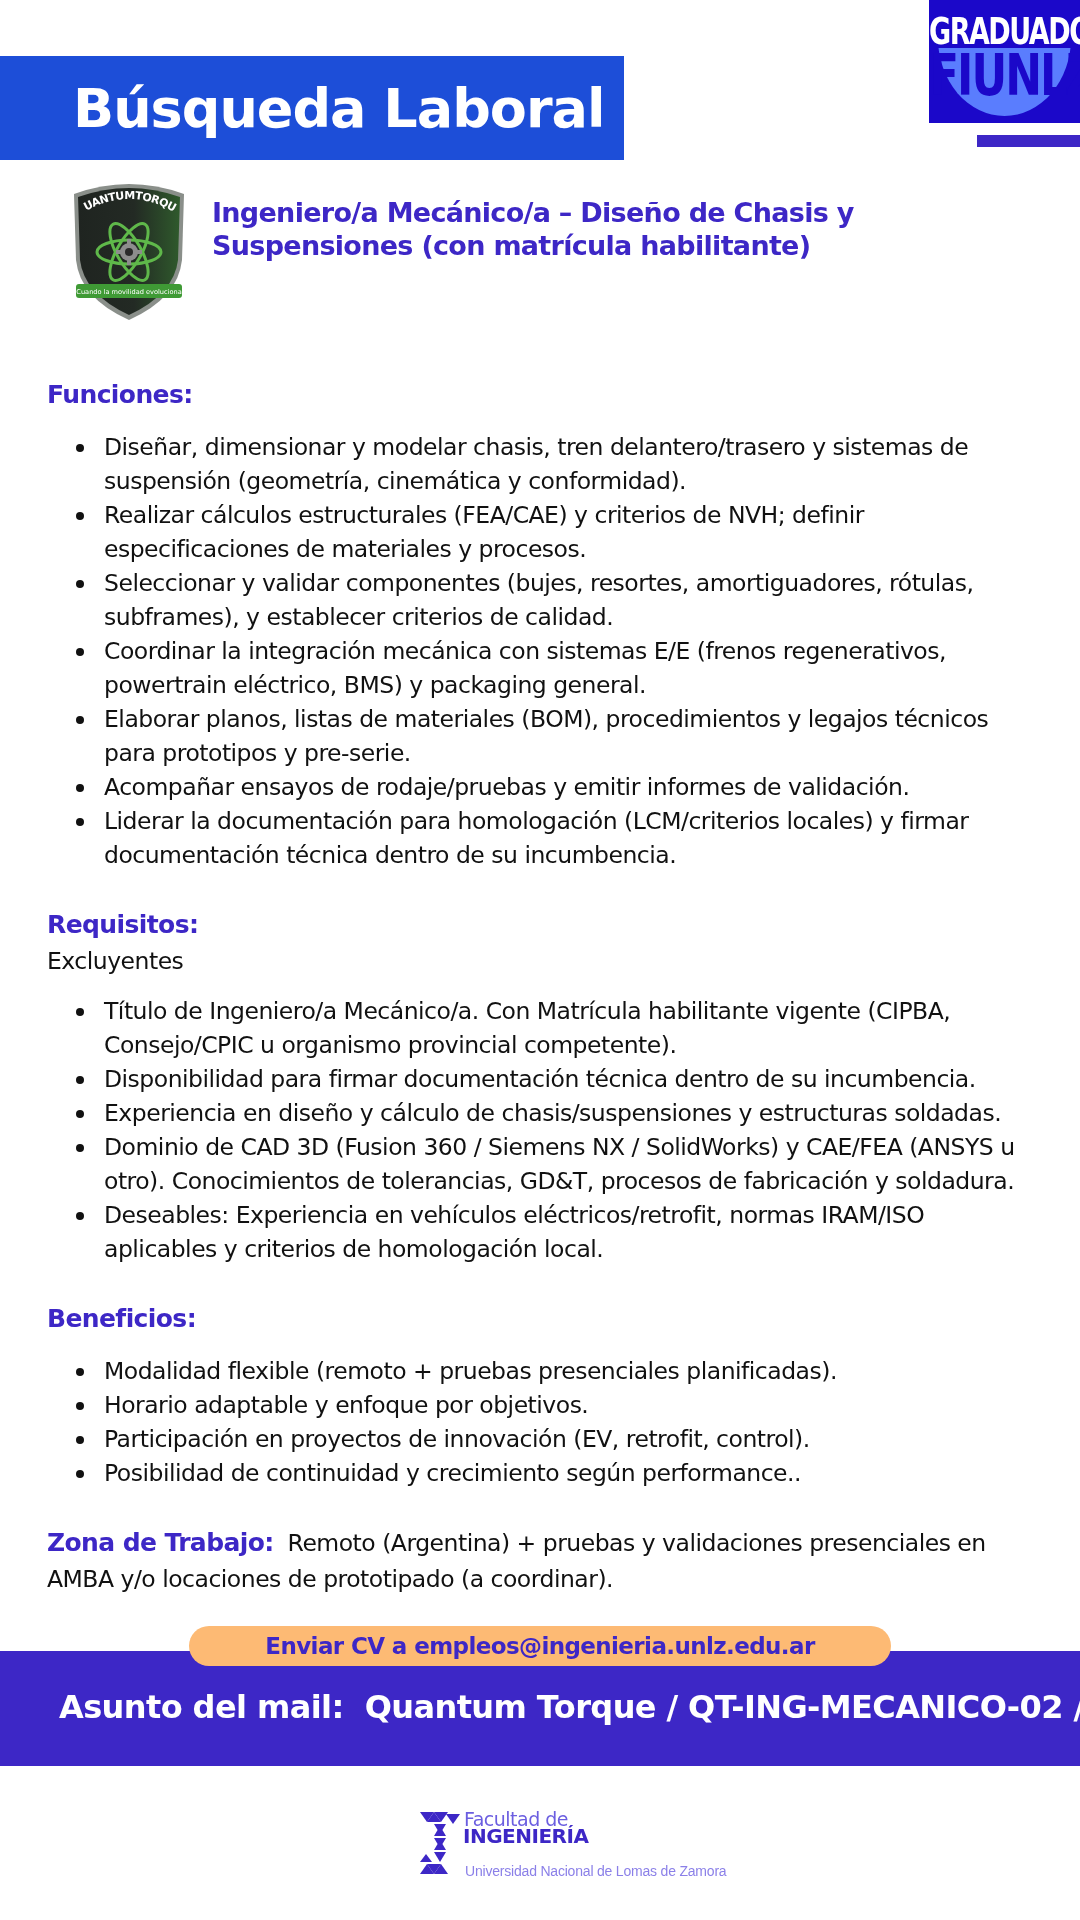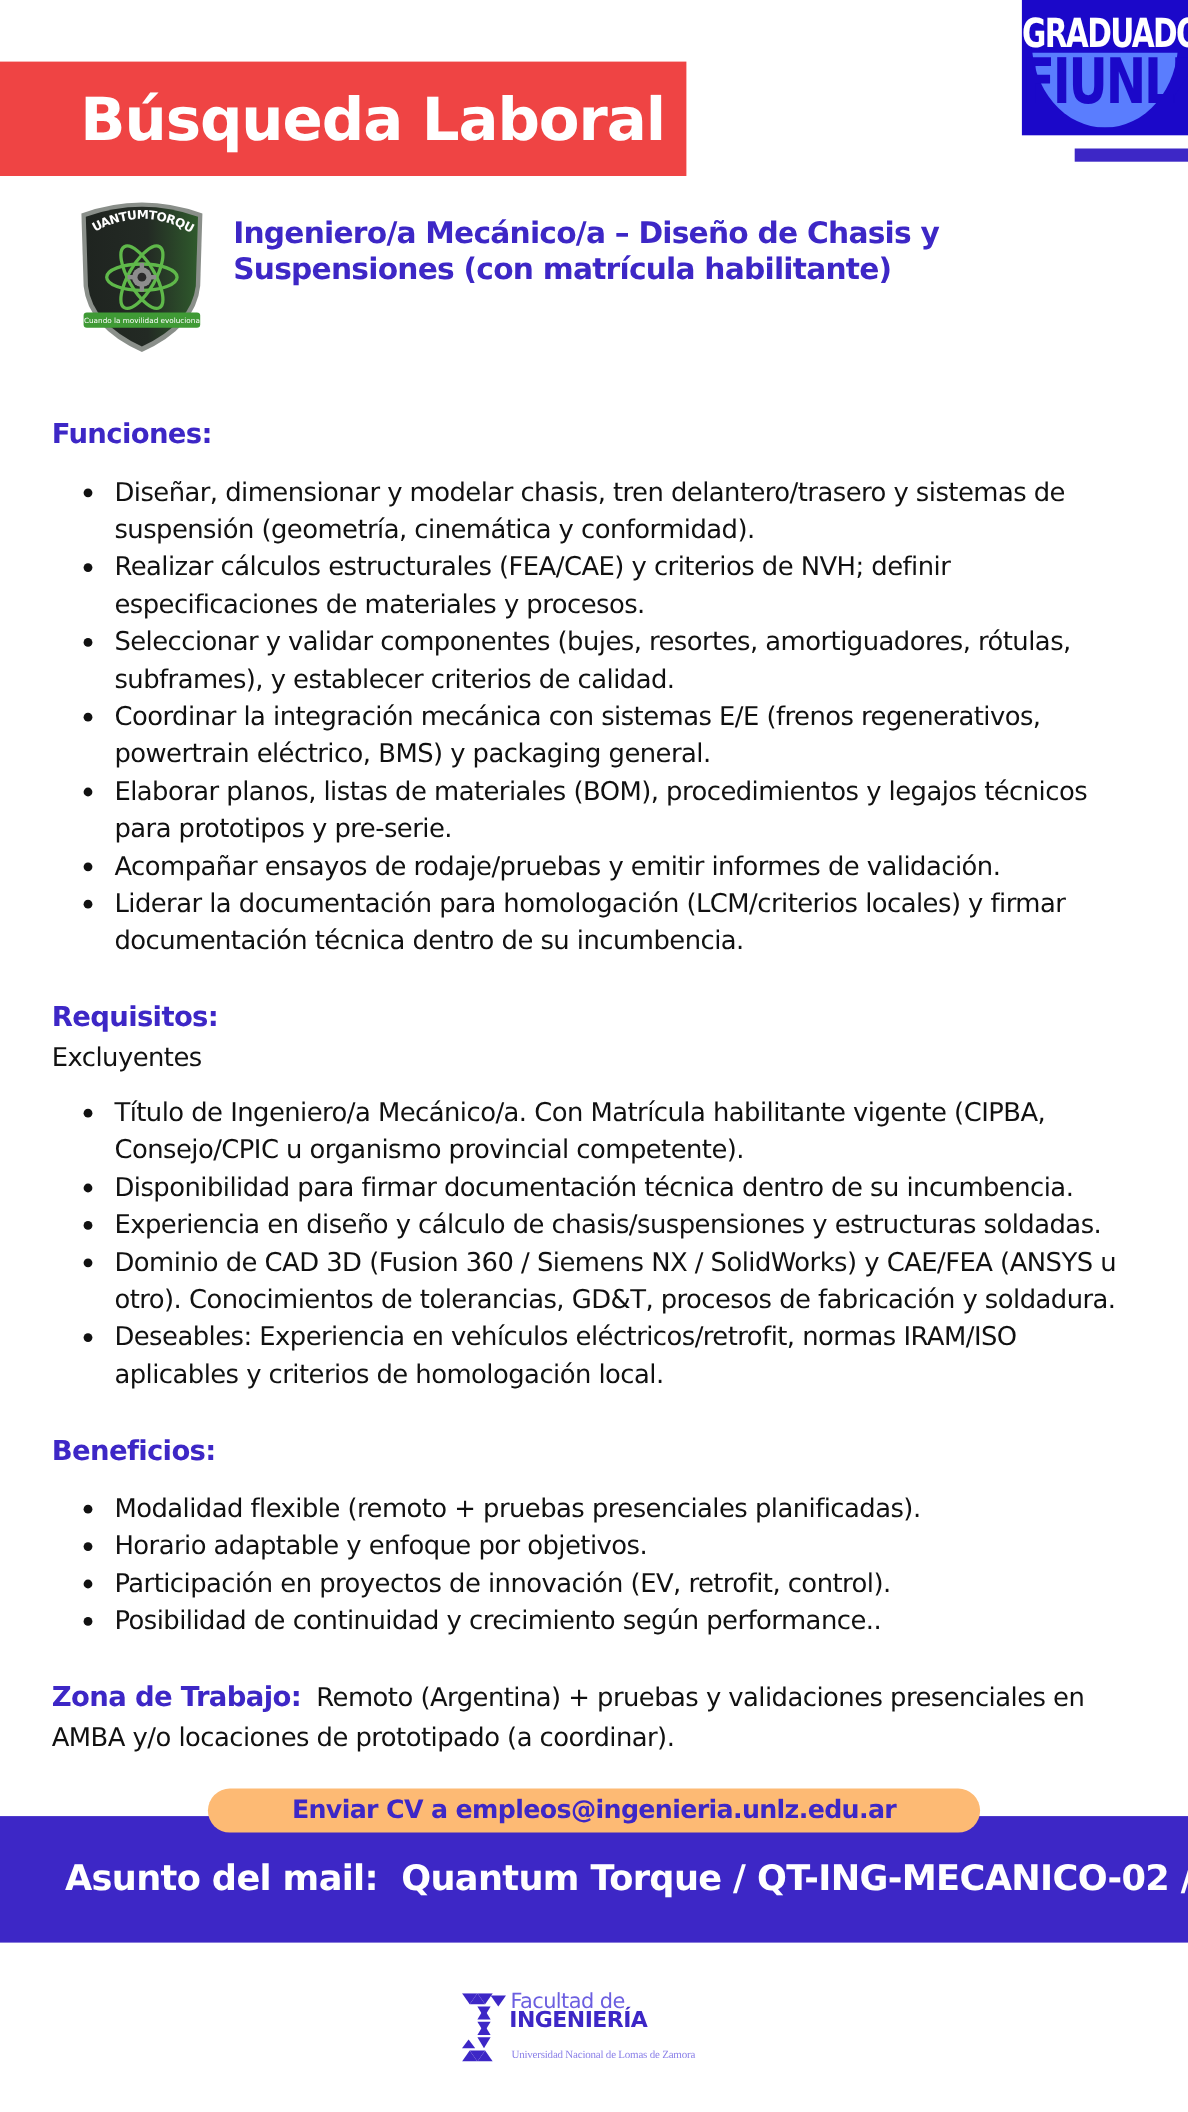--- a/index.html
+++ b/index.html
@@ -10,21 +10,21 @@
       overflow: hidden;
       font-family: "Liberation Sans", "DejaVu Sans", sans-serif;
       color: #111111;
     }
     .page { position: relative; width: 1080px; height: 1920px; }
 
     
     .title-banner {
       position: absolute; left: 0; top: 56px;
       width: 624px; height: 104px;
-      background: #ef4444;
+      background: #1d4ed8;
       display: flex; align-items: center;
     }
     .title-banner h1 {
       color: #ffffff;
       font-family: "DejaVu Sans", sans-serif;
       font-weight: bold;
       font-size: 54px;
       letter-spacing: -1px;
       margin-left: 73px;
     }
@@ -166,22 +166,22 @@
       position: absolute; left: 47px; top: 16px;
       color: #3d27c6;
       font-family: "DejaVu Sans", sans-serif;
       font-weight: bold;
       font-size: 20px;
       letter-spacing: -0.5px;
     }
     .fac-logo .fac-line3 {
       position: absolute; left: 49px; top: 55px;
       color: #8b80e8;
-      font-family: Liberation Serif, serif;
-      font-size: 10px;
+      font-family: Liberation Sans, sans-serif;
+      font-size: 14px;
       letter-spacing: -0.2px;
       white-space: nowrap;
     }
   </style>
 </head>
 <body>
 
 <div class="page">
 
   <div class="title-banner">

